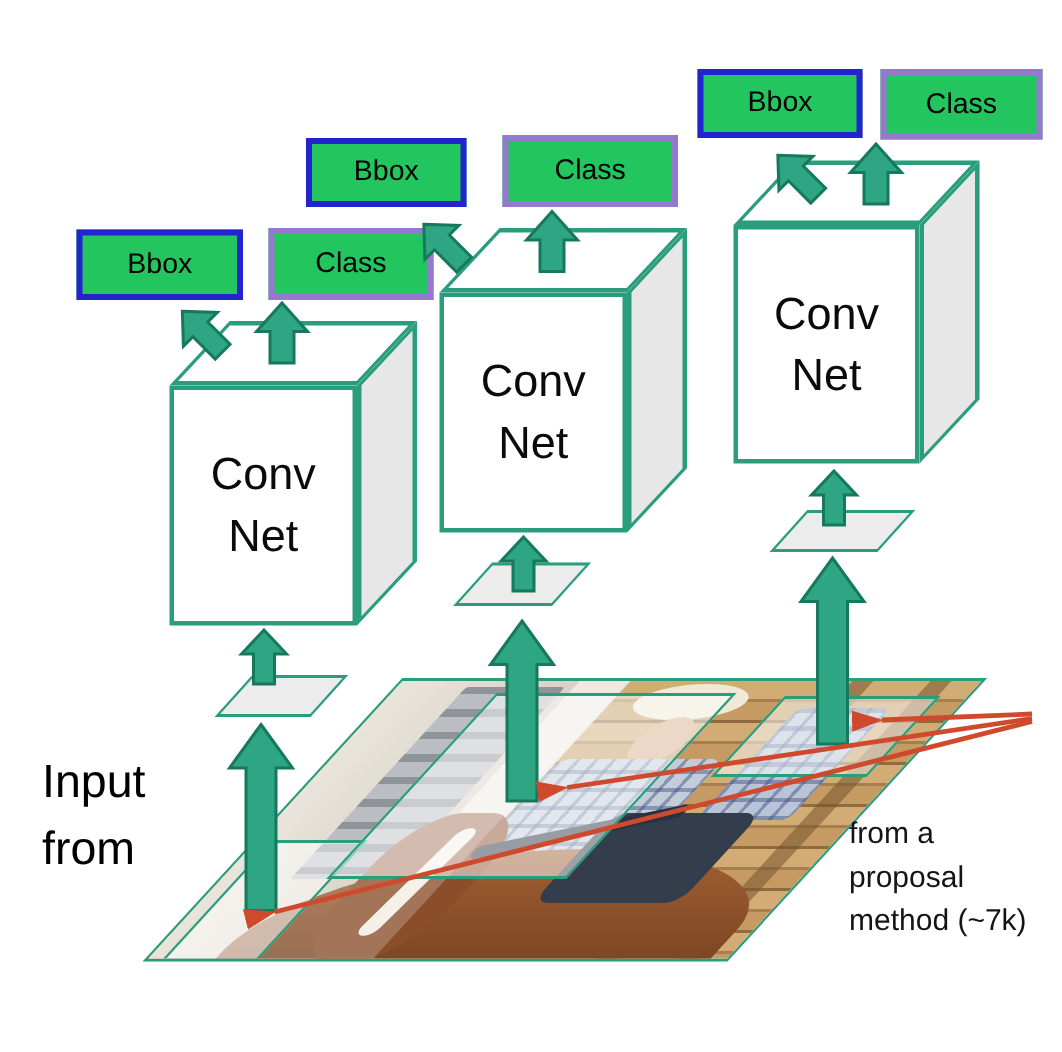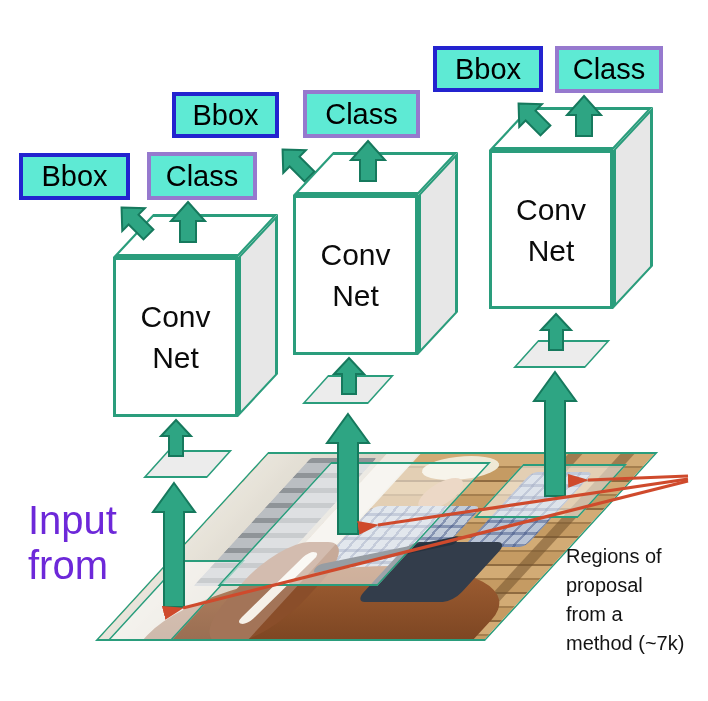--- a/index.html
+++ b/index.html
@@ -3,22 +3,22 @@
 <meta charset="utf-8">
 <style>
   html,body { margin:0; padding:0; background:#fff; }
   .canvas {
     position:relative; width:708px; height:701px; background:#ffffff;
     font-family:"Liberation Sans", sans-serif; overflow:hidden;
   }
 
   
   .label-box {
-    position:absolute; background:#5eead4; display:flex; align-items:center; justify-content:center;
-    font-size:29px; color:#000; box-sizing:border-box;
+    position:absolute; background:#22c55e; display:flex; align-items:center; justify-content:center;
+    font-size:19px; color:#000; box-sizing:border-box;margin-left:32px;
   }
   .bbox  { border:4px solid #2323cf; }
   .class { border:4px solid #9679ce; }
 
   
   .box-front {
     position:absolute; background:#fff; border:3px solid #2a9d7c; box-sizing:border-box;
     display:flex; flex-direction:column; align-items:center; justify-content:center;
     font-size:30px; line-height:41px; color:#0b0b0b; z-index:3; text-align:center;
   }
@@ -84,21 +84,21 @@
   .wash { position:absolute; left:0; top:0; width:150px; height:189px; background:rgba(255,255,255,0.22); }
 
   .roi {
     position:absolute; background:rgba(255,255,255,0.52); border:2px solid #2a9d7c; box-sizing:border-box;
   }
 
   
   .red-overlay { position:absolute; left:0; top:0; z-index:5; pointer-events:none; }
 
   
-  .input-label { position:absolute; left:28px; top:498px; font-size:40px; line-height:45px; color:#6d28d9; z-index:6; }
+  .input-label { position:absolute; left:28px; top:498px; font-size:31px; line-height:45px; color:#000000; z-index:6; }
   .roi-note { position:absolute; left:566px; top:542px; font-size:20px; line-height:29px; color:#141414; z-index:6; }
   .roi-note div { white-space:nowrap; }
 </style>
 </head>
 <body>
 
 <div class="canvas">
 
   <div class="label-box bbox" style="left:19px; top:153px; width:111px; height:47px;">
       <span>Bbox</span>
@@ -221,19 +221,18 @@
       <line x1="688" y1="481" x2="183" y2="608" marker-end="url(#rh)"></line>
     </g>
   </svg>
 
   <div class="input-label">
     <div>Input</div>
     <div>from</div>
   </div>
 
   <div class="roi-note">
-    <div>Regions of</div>
+    <div>from a</div>
     <div>proposal</div>
-    <div>from a</div>
     <div>method (~7k)</div>
   </div>
 
 </div>
 
 </body></html>

